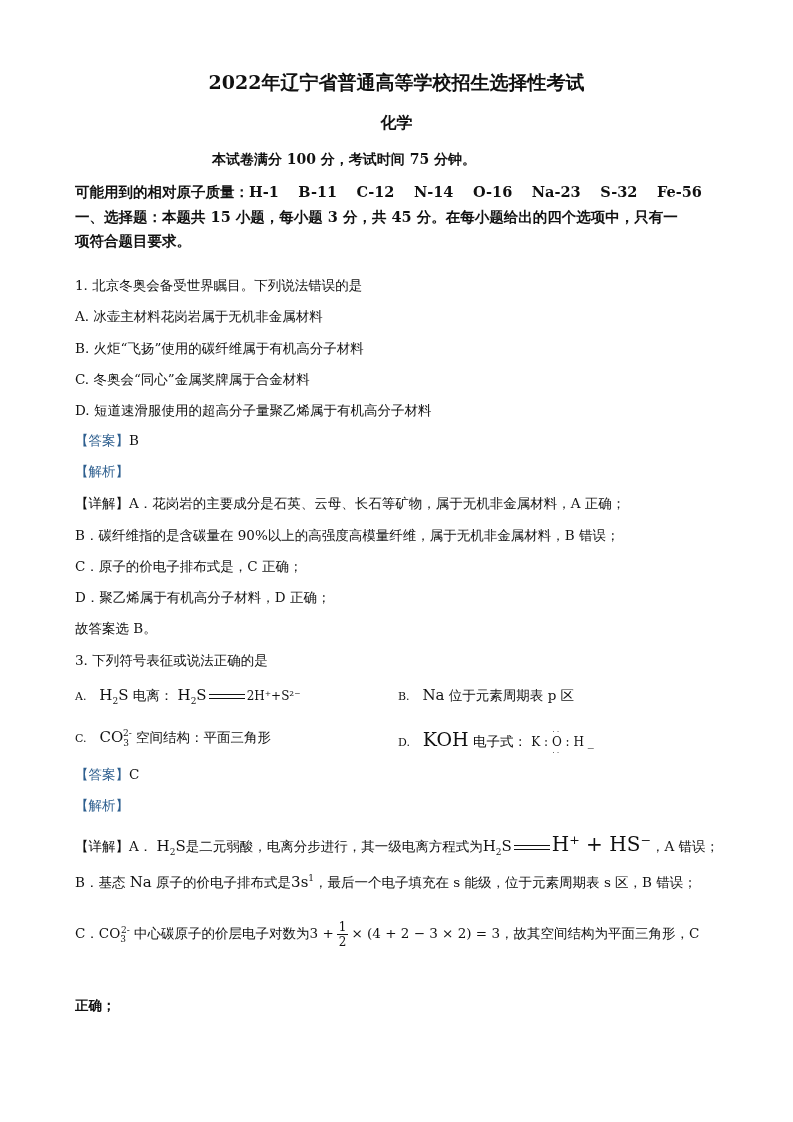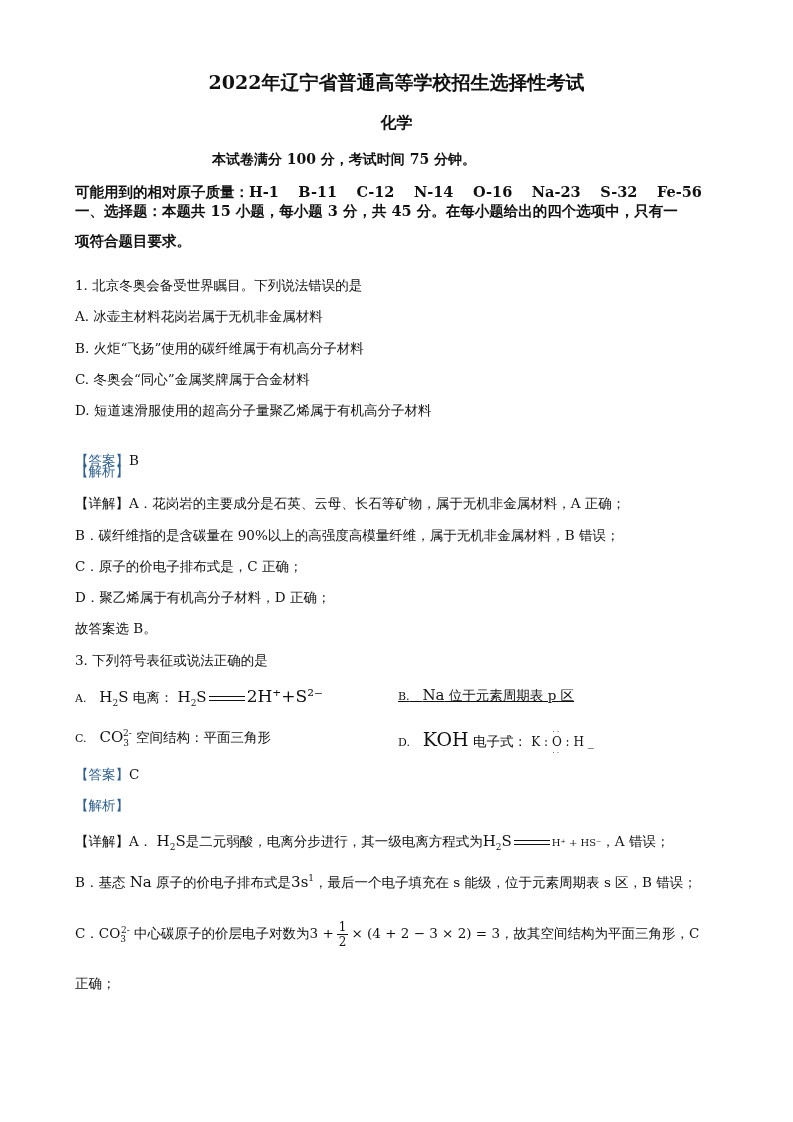--- a/index.html
+++ b/index.html
@@ -26,49 +26,49 @@
 </head>
 <body>
 
 <div class="abs title">2022年辽宁省普通高等学校招生选择性考试</div>
 <div class="abs subject">化学</div>
 <div class="abs info">本试卷满分 100 分，考试时间 75 分钟。</div>
 
 <div class="abs bold14" style="top:183px;">
   <span>可能用到的相对原子质量：</span><span id="masses">H-1  B-11  C-12  N-14  O-16  Na-23  S-32  Fe-56</span>
 </div>
-<div class="abs bold14" style="top:202px;">一、选择题：本题共 15 小题，每小题 3 分，共 45 分。在每小题给出的四个选项中，只有一</div>
+<div class="abs bold14" style="top:208px;">一、选择题：本题共 15 小题，每小题 3 分，共 45 分。在每小题给出的四个选项中，只有一</div>
 <div class="abs bold14" style="top:232px;">项符合题目要求。</div>
 
 <div class="abs line" style="top:277px;">1. 北京冬奥会备受世界瞩目。下列说法错误的是</div>
 <div class="abs line" style="top:308px;">A. 冰壶主材料花岗岩属于无机非金属材料</div>
 <div class="abs line" style="top:340px;">B. 火炬“飞扬”使用的碳纤维属于有机高分子材料</div>
 <div class="abs line" style="top:371px;">C. 冬奥会“同心”金属奖牌属于合金材料</div>
 <div class="abs line" style="top:402px;text-align:right;">D. 短道速滑服使用的超高分子量聚乙烯属于有机高分子材料</div>
-<div class="abs line" style="top:452px;text-align:right;">
+<div class="abs line" style="top:432px;text-align:right;">
   <span class="tag">【答案】</span><span>B</span>
 </div>
 <div class="abs line tag" style="top:463px;">【解析】</div>
 <div class="abs line" style="top:495px;">
   <span>【详解】</span><span>A．花岗岩的主要成分是石英、云母、长石等矿物，属于无机非金属材料，A 正确；</span>
 </div>
 <div class="abs line" style="top:527px;">B．碳纤维指的是含碳量在 90%以上的高强度高模量纤维，属于无机非金属材料，B 错误；</div>
 <div class="abs line" style="top:558px;">C．原子的价电子排布式是，C 正确；</div>
 <div class="abs line" style="top:589px;">D．聚乙烯属于有机高分子材料，D 正确；</div>
 <div class="abs line" style="top:620px;">故答案选 B。</div>
 
 <div class="abs line" style="top:652px;">3. 下列符号表征或说法正确的是</div>
 
 <div class="abs line" style="top:686px;">
   <span class="sm">A.</span>&nbsp;&nbsp;
   <span style="font-size:15px">H<sub>2</sub>S</span>
   <span>电离：</span>
-  <span style="font-size:15px">H<sub>2</sub>S</span><span class="eq"></span><span style="font-size:17px">2H⁺+S²⁻</span>
+  <span style="font-size:15px">H<sub>2</sub>S</span><span class="eq"></span><span style="font-size:12px">2H⁺+S²⁻</span>
 </div>
-<div class="abs line" style="left:398px; top:686px;text-decoration:underline;">
+<div class="abs line" style="left:398px; top:686px;">
   <span class="sm">B.</span>&nbsp;&nbsp;
   <span style="font-size:15px">Na</span><span> 位于元素周期表 p 区</span>
 </div>
 <div class="abs line" style="top:728px;">
   <span class="sm">C.</span>&nbsp;&nbsp;
   <span style="font-size:15px">CO<sub style="position:relative;">3</sub><sup style="margin-left:-6px;">2-</sup></span><span> 空间结构：平面三角形</span>
 </div>
 <div class="abs line" style="left:398px; top:728px;">
   <span class="sm">D.</span>&nbsp;&nbsp;
   <span style="font-size:19px">KOH</span><span> 电子式：</span>
@@ -77,24 +77,24 @@
   </span>
 </div>
 
 <div class="abs line" style="top:766px;">
   <span class="tag">【答案】</span><span>C</span>
 </div>
 <div class="abs line tag" style="top:797px;">【解析】</div>
 
 <div class="abs line" style="top:832px;">
   <span>【详解】</span><span>A．</span>
-  <span style="font-size:15px">H<sub>2</sub>S</span><span>是二元弱酸，电离分步进行，其一级电离方程式为</span><span style="font-size:15px">H<sub>2</sub>S</span><span class="eq"></span><span style="font-size:10px">H⁺ + HS⁻</span><span>，A 错误；</span>
+  <span style="font-size:15px">H<sub>2</sub>S</span><span>是二元弱酸，电离分步进行，其一级电离方程式为</span><span style="font-size:15px">H<sub>2</sub>S</span><span class="eq"></span><span style="font-size:20px">H⁺ + HS⁻</span><span>，A 错误；</span>
 </div>
 <div class="abs line" style="top:873px;">
   <span>B．基态 </span><span style="font-size:15px">Na</span><span> 原子的价电子排布式是</span><span style="font-size:15px">3s<sup>1</sup></span><span>，最后一个电子填充在 s 能级，位于元素周期表 s 区，B 错误；</span>
 </div>
 <div class="abs line" style="top:920px;">
   <span>C．</span><span>CO<sub>3</sub><sup style="margin-left:-5px;">2-</sup></span><span> 中心碳原子的价层电子对数为</span><span>3 +</span><span class="frac">
       <span>1</span>
       <span>2</span>
     </span><span>× (4 + 2 − 3 × 2) = 3</span><span>，故其空间结构为平面三角形，C</span>
 </div>
-<div class="abs line" style="top:975px;">正确；</div>
+<div class="abs line" style="top:997px;font-weight:bold;">正确；</div>
 
 </body></html>

